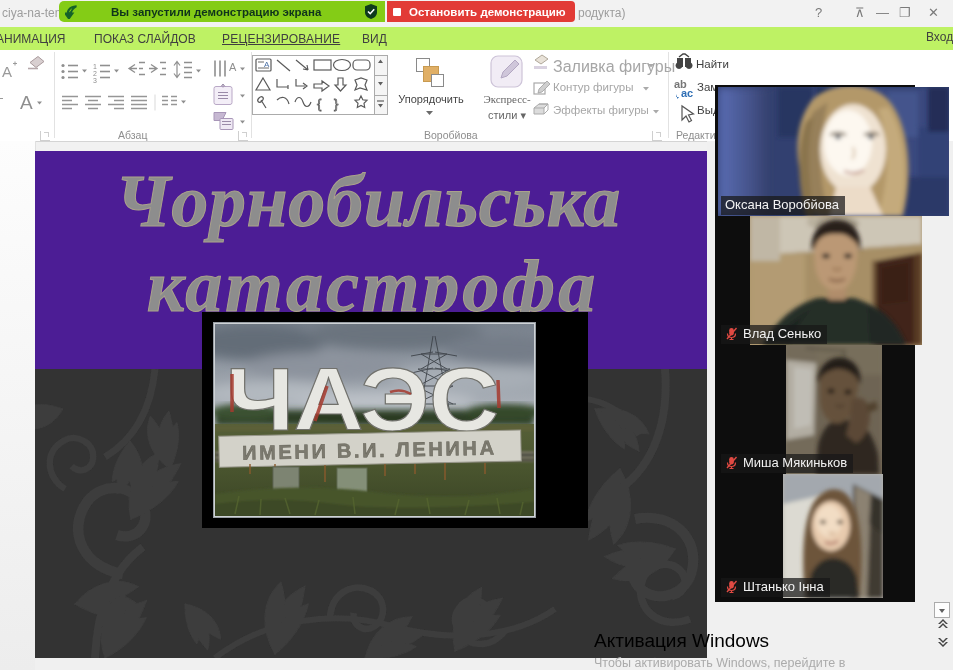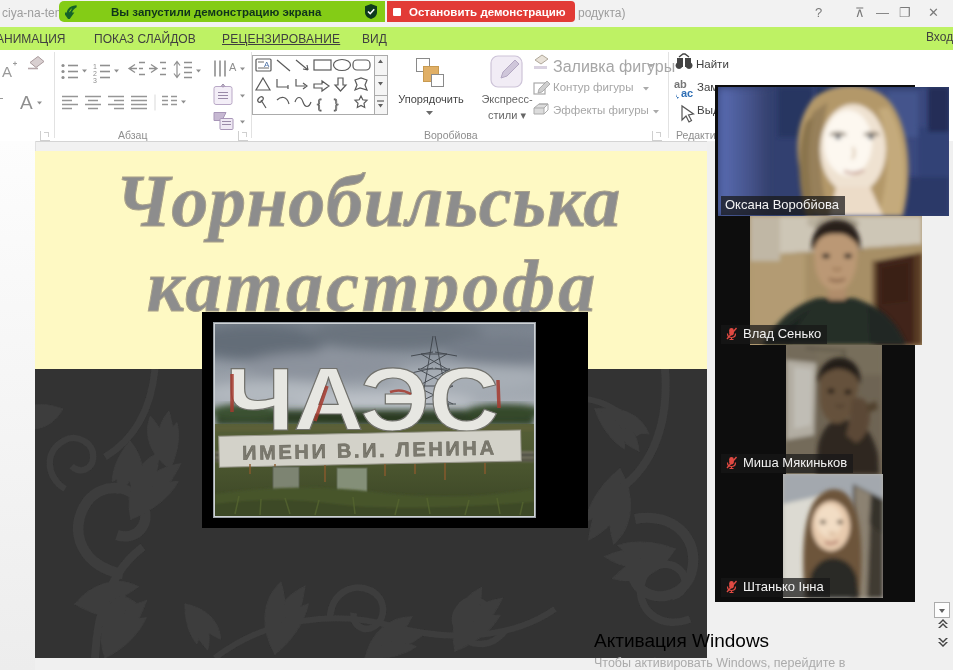--- a/index.html
+++ b/index.html
@@ -21,21 +21,21 @@
   
   #ribbon{left:0;top:50px;width:953px;height:91px;background:#fff;border-bottom:1px solid #d4d4d4;}
   .vsep{width:1px;background:#e2e2e2;top:2px;height:86px;}
   .glabel{font-size:10.5px;color:#8e8e8e;top:79px;}
   .dlg{width:9px;height:9px;top:81px;border-left:1px solid #a9a9a9;border-bottom:1px solid #a9a9a9;opacity:.55}
   .dlg:after{content:"";position:absolute;right:1px;top:1px;width:4px;height:4px;border-top:1px solid #a9a9a9;border-right:1px solid #a9a9a9;}
   
   #leftpane{left:0;top:141px;width:35px;height:529px;background:linear-gradient(180deg,#fdfdfd,#ededed);border-right:1px solid #e0e0e0;}
   #workbottom{left:35px;top:602px;width:918px;height:68px;background:#f0f0f0;}
   #workright{left:707px;top:141px;width:246px;height:461px;background:#f0f0f0;}
-  #slide{left:35px;top:151px;width:672px;height:507px;background:#fef9c3;}
+  #slide{left:35px;top:151px;width:672px;height:507px;background:#4c1d95;}
   #patternband{left:0;top:218px;width:672px;height:289px;}
   #slidetitle{left:0;top:8px;width:672px;text-align:center;
       font-family:"Liberation Serif",serif;font-style:italic;font-weight:bold;
       font-size:74px;line-height:85px;color:#8d8d8d;
       -webkit-text-stroke:1px #aaa28b;}
   
   #photoblock{left:167px;top:161px;width:386px;height:216px;background:#000;}
   #photoframe{left:11px;top:10px;width:321px;height:194px;background:#cfd3d6;border:1px solid #9aa0a6;}
   
   #wm1{left:594px;top:630px;font-size:19px;color:#000000;}
@@ -230,21 +230,21 @@
       <rect x="677" y="8" width="6" height="9" fill="#444"></rect>
       <rect x="685" y="8" width="6" height="9" fill="#444"></rect>
       <path d="M679 7 l4 -3 l2 0 l4 3" fill="none" stroke="#444" stroke-width="1.5"></path>
       <text x="674" y="38" font-size="11" fill="#777" stroke="none" font-weight="bold">ab</text>
       <text x="681" y="47" font-size="11" fill="#2f6fb5" stroke="none" font-weight="bold">ac</text>
       <path d="M676 44 l0 3 l3 0 l-1.5 2 z" fill="#2f6fb5" stroke="none"></path>
       <path d="M682 56 l0 14 l4 -4 l3 6 l2.5 -1.5 l-3 -5.5 l5 -1 z" fill="#fff" stroke="#555" stroke-width="1.2"></path>
     </g>
   </svg>
   <div class="abs" style="left:393px;top:43px;width:76px;text-align:center;font-size:11px;color:#454545;">Упорядочить</div>
-  <div class="abs" style="left:472px;top:43px;width:70px;text-align:center;font-size:11px;color:#666;">Экспресс-</div>
+  <div class="abs" style="left:472px;top:43px;width:70px;text-align:center;font-size:11px;color:#666;font-family:Liberation Serif, serif;">Экспресс-</div>
   <div class="abs" style="left:472px;top:59px;width:70px;text-align:center;font-size:11px;color:#666;">стили ▾</div>
   <div class="abs" style="left:553px;top:8px;font-size:16px;color:#a6a6a6;">Заливка фигуры</div>
   <div class="abs" style="left:553px;top:31px;font-size:11.5px;color:#a6a6a6;">Контур фигуры</div>
   <div class="abs" style="left:553px;top:54px;font-size:11.5px;color:#a6a6a6;">Эффекты фигуры</div>
   <div class="abs" style="left:696px;top:8px;font-size:11.5px;color:#3f3f3f;">Найти</div>
   <div class="abs" style="left:697px;top:31px;font-size:11.5px;color:#3f3f3f;">Заменить</div>
   <div class="abs" style="left:697px;top:54px;font-size:11.5px;color:#3f3f3f;">Выделить</div>
 </div>
 
 <div id="leftpane" class="abs"></div>

